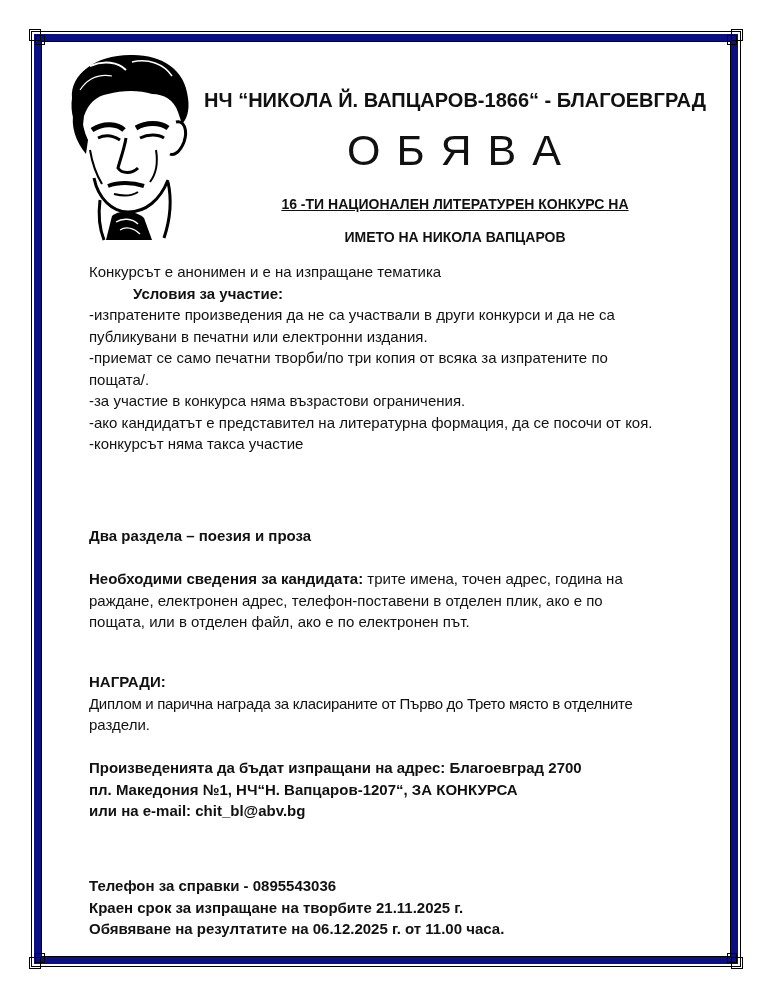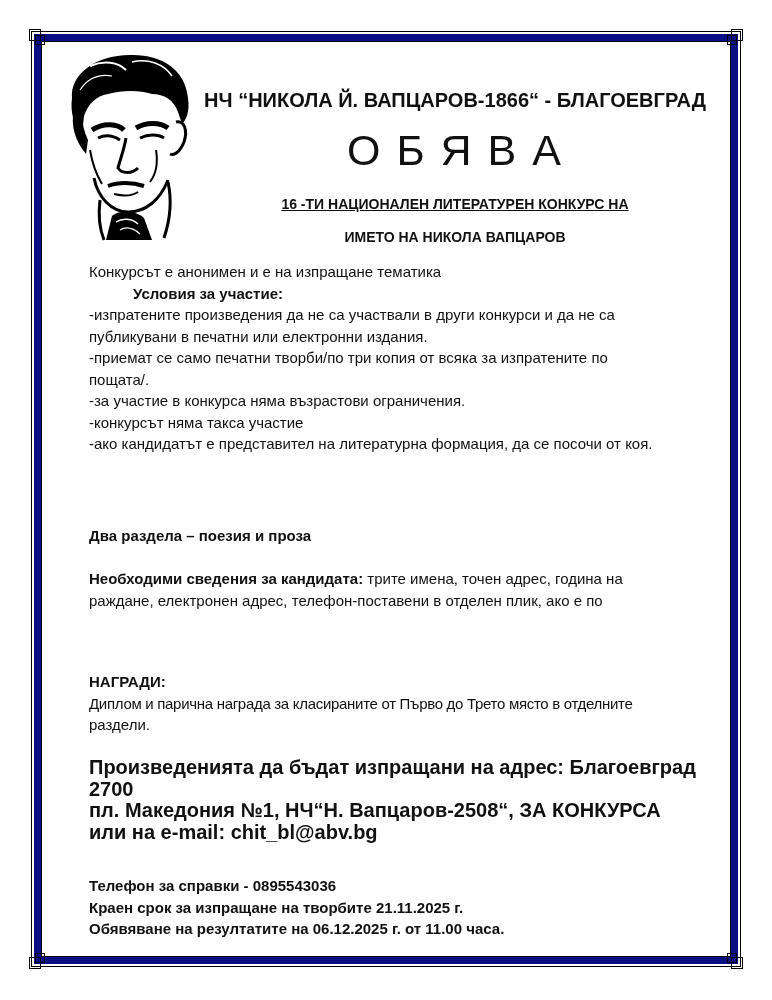--- a/index.html
+++ b/index.html
@@ -120,21 +120,21 @@
       width: 630px;
       font-size: 15px;
       line-height: 21.5px;
     }
     .awards p { margin: 0; }
     .awards .narrow { letter-spacing: -0.3px; }
     .address {
       position: absolute;
       left: 89px; top: 757px;
       width: 630px;
-      font-size: 20px;
+      font-size: 15px;
       line-height: 21.5px;
       font-weight: bold;
     }
     .address p { margin: 0; }
     .contacts {
       position: absolute;
       left: 89px; top: 843px;
       width: 630px;
       font-size: 15px;
       line-height: 21.5px;
@@ -201,40 +201,41 @@
 <div class="subtitle l2">ИМЕТО НА НИКОЛА ВАПЦАРОВ</div>
 
 <div class="body-text">
   <p>Конкурсът е анонимен и е на изпращане тематика</p>
   <p class="indent bold">Условия за участие:</p>
   <p>-изпратените произведения да не са участвали в други конкурси и да не са</p>
   <p>публикувани в печатни или електронни издания.</p>
   <p>-приемат се само печатни творби/по три копия от всяка за изпратените по</p>
   <p>пощата/.</p>
   <p>-за участие в конкурса няма възрастови ограничения.</p>
+  <p>-ако кандидатът е представител на литературна формация, да се посочи от коя.</p>
   <p>-конкурсът няма такса участие</p>
-  <p>-ако кандидатът е представител на литературна формация, да се посочи от коя.</p>
 </div>
 
 <div class="section-2">
   <p class="bold">Два раздела – поезия и проза</p>
   <div class="gap"></div>
   <p><span class="bold">Необходими сведения за кандидата:</span><span> трите имена, точен адрес, година на</span></p>
   <p>раждане, електронен адрес, телефон-поставени в отделен плик, ако е по</p>
+  <p>пощата, или в отделен файл, ако е по електронен път.</p>
 </div>
 
 <div class="awards">
   <p class="bold">НАГРАДИ:</p>
   <p class="narrow">Диплом и парична награда за класираните от Първо до Трето място в отделните</p>
   <p>раздели.</p>
 </div>
 
 <div class="address">
   <p>Произведенията да бъдат изпращани на адрес: Благоевград 2700</p>
-  <p> пл. Македония №1, НЧ“Н. Вапцаров-2508“, ЗА КОНКУРСА</p>
+  <p> пл. Македония №1, НЧ“Н. Вапцаров-1207“, ЗА КОНКУРСА</p>
   <p><span>или на e-mail: </span><span>chit_bl@abv.bg</span></p>
 </div>
 
 <div class="contacts">
   <p><span>Телефон за справки - </span><span>0895543036</span></p>
   <p><span>Краен срок за изпращане на творбите </span><span>21.11.2025 г.</span></p>
   <p><span>Обявяване на резултатите на </span><span>06.12.2025 г. от 11.00 часа.</span></p>
 </div>
 
 </body></html>

